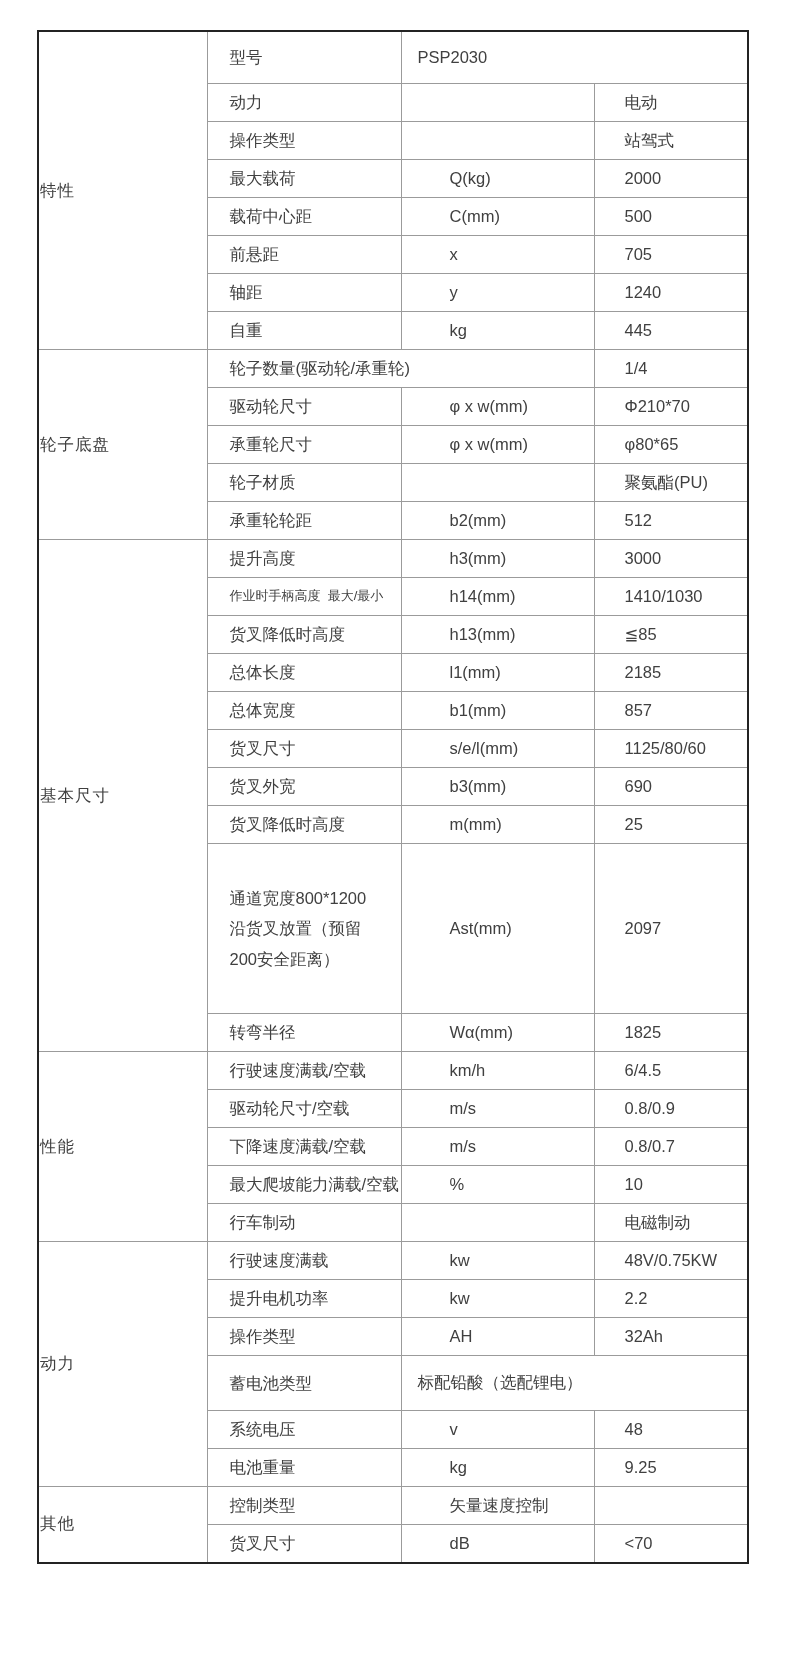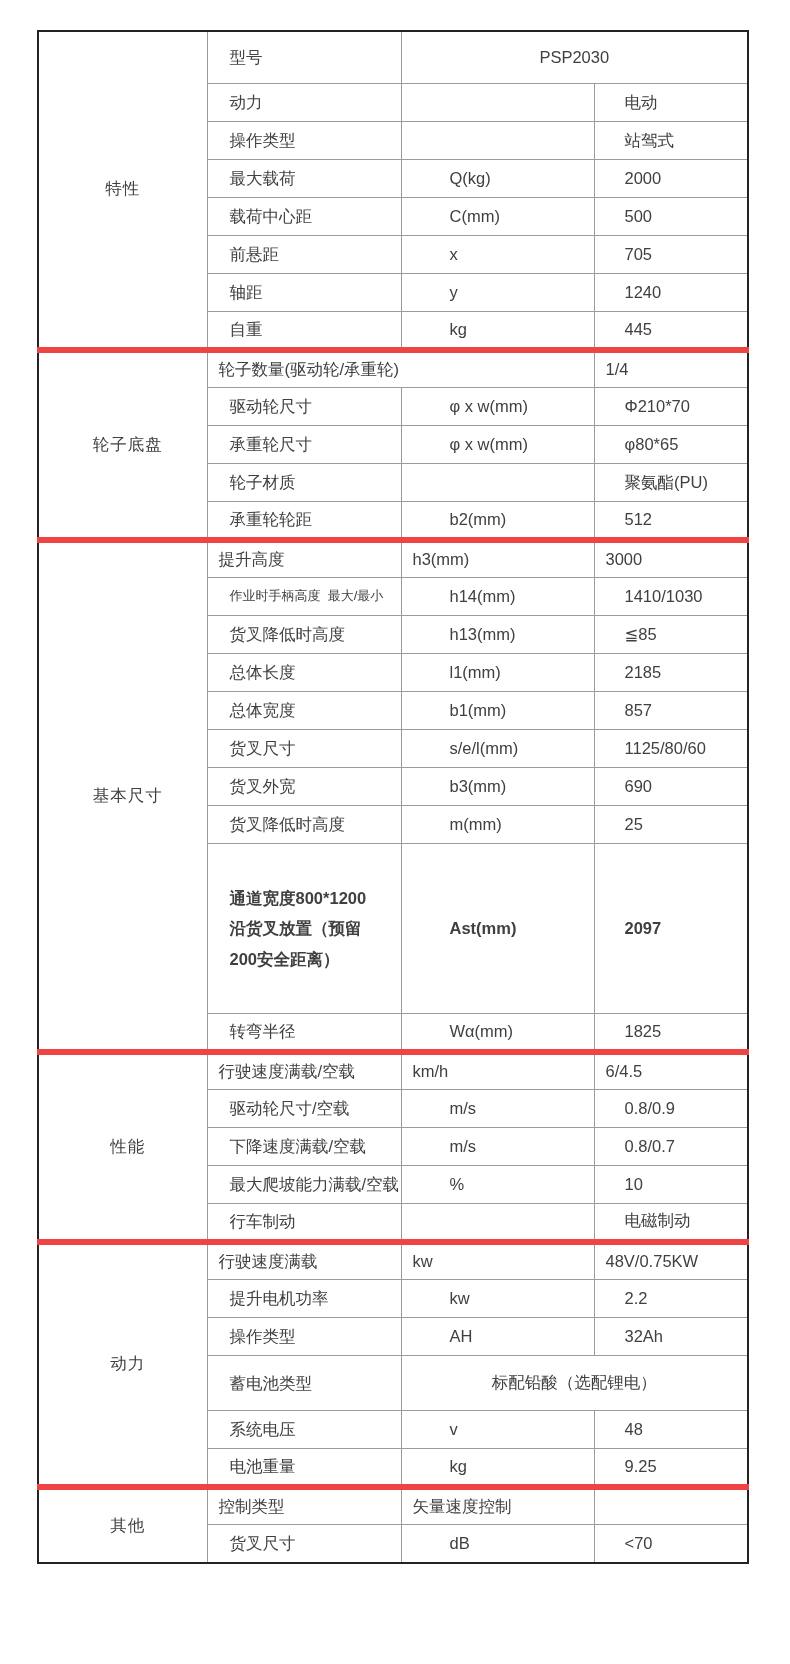--- a/index.html
+++ b/index.html
@@ -29,51 +29,48 @@
   table.spec td {
     border: 1px solid #9b9b9b;
     height: 38px;
     vertical-align: middle;
     font-size: 16.5px;
     color: #404040;
     box-sizing: border-box;
     overflow: hidden;
   }
   tr.sec-start td {
-    border-top: 6px solid #ef4444;
-    padding-left: 11px;
+    border-top: 1px solid #ef4444;
   }
   td.sec-cell {
-    text-align: center;
     font-size: 22px;
     color: #383838;
     letter-spacing: 1px;
     margin-left: 40px;
   }
   td.label-cell {
     padding-left: 22px;
     white-space: pre;
     line-height: 1.85;
   }
   td.label-cell.small {
     font-size: 13px;
   }
   td.unit-cell {
     padding-left: 48px;
   }
   td.value-cell {
     padding-left: 30px;
   }
   td.merged-cell {
-    text-align: center;
+    text-align: left;
     padding: 16px;
   }
   tr.tall td {
     height: 170px;
-    font-weight: bold;
   }
 </style>
 </head>
 <body>
 
 <div class="table-wrap">
   <table class="spec">
     <colgroup>
       <col style="width:169px">
       <col style="width:194px">

